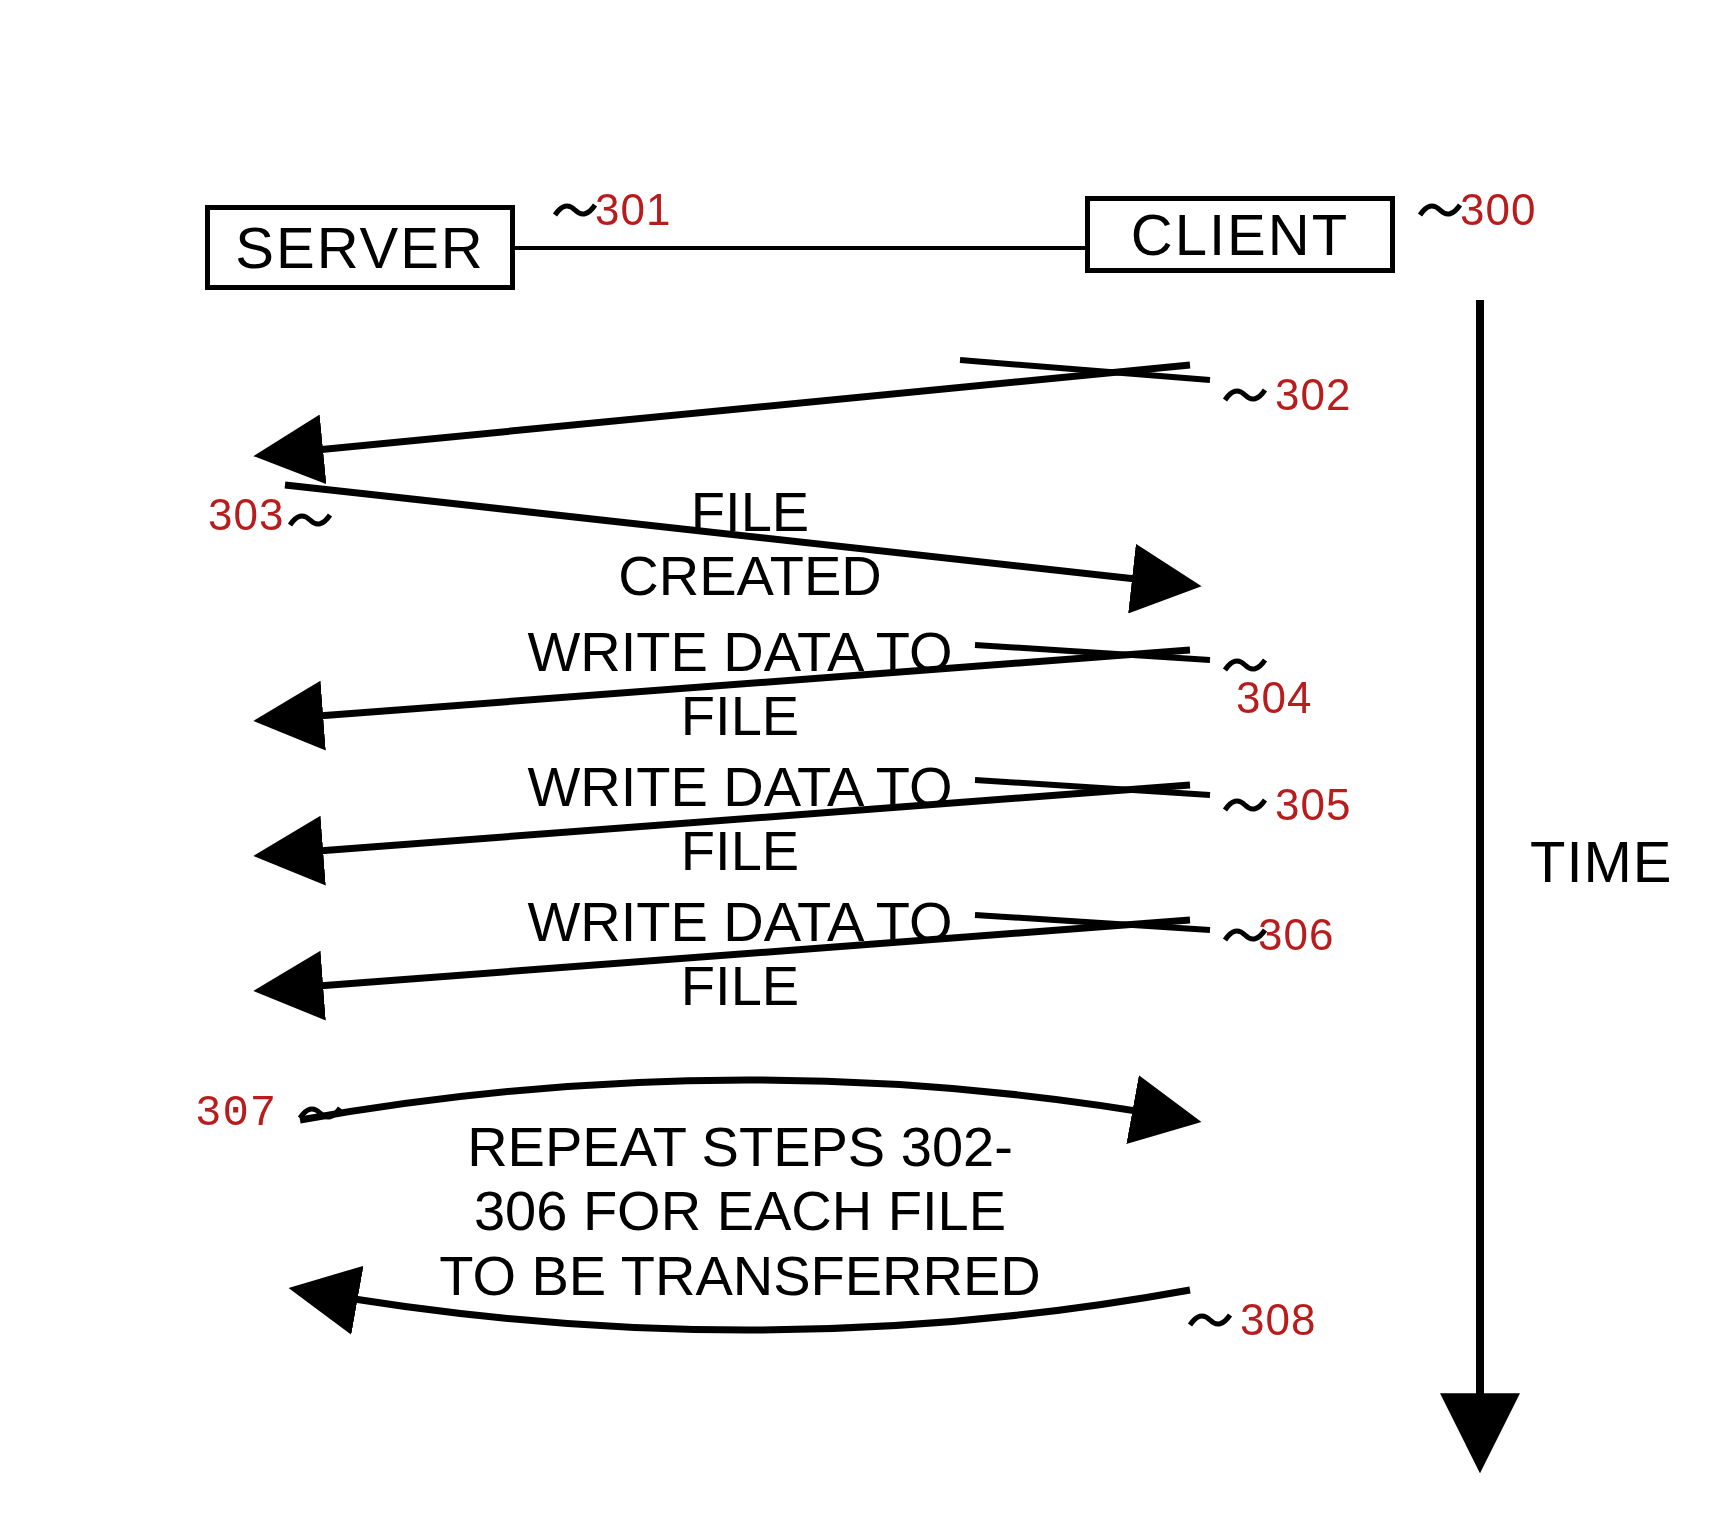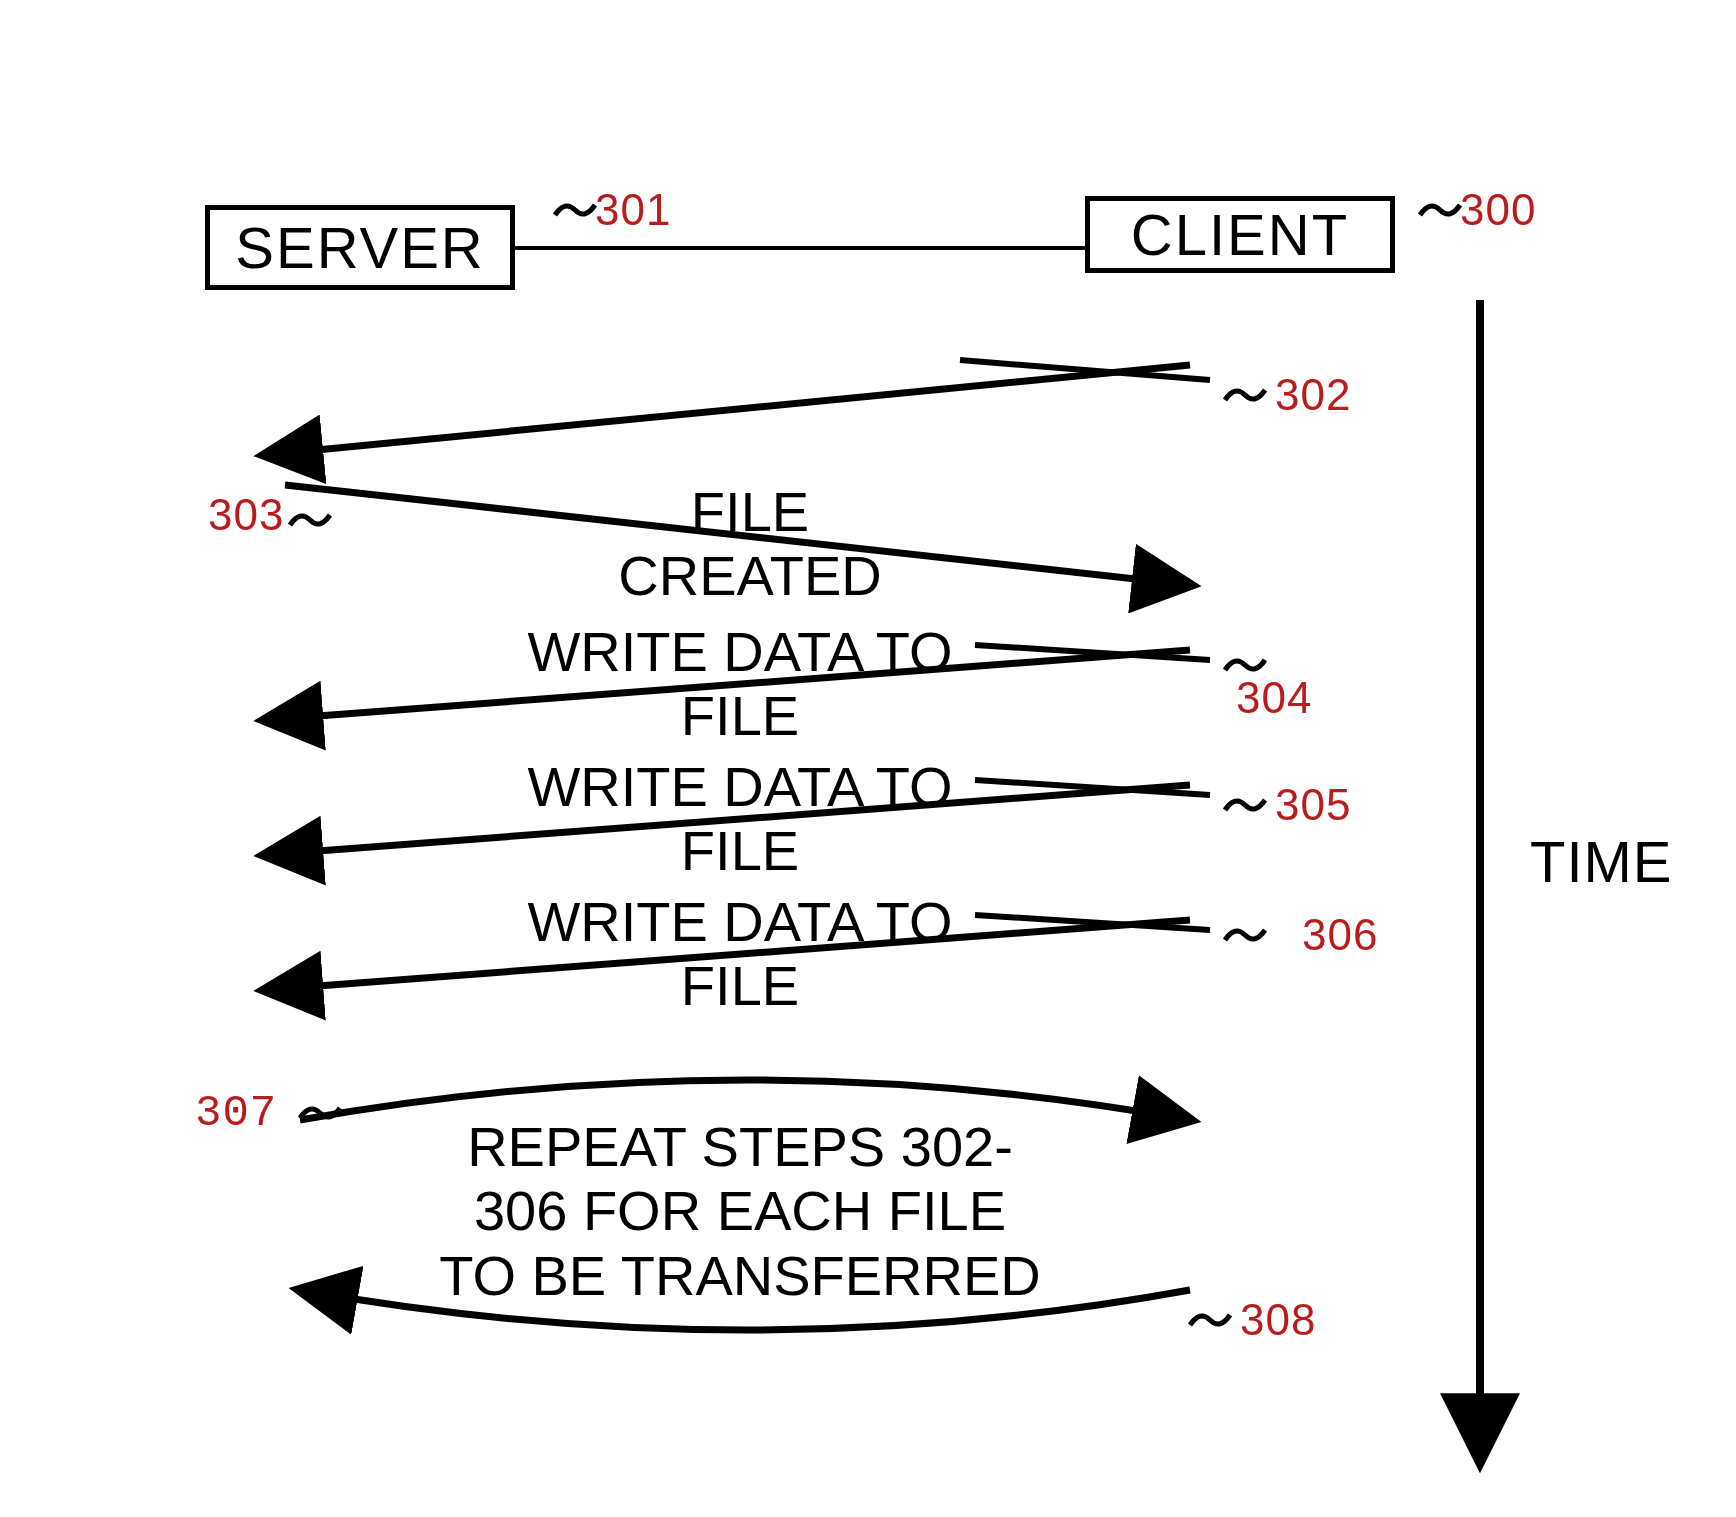--- a/index.html
+++ b/index.html
@@ -78,21 +78,21 @@
     <span>CLIENT</span>
   </div>
 
   <div class="ref" style="left:595px; top:185px;">301</div>
   <div class="ref" style="left:1460px; top:185px;">300</div>
 
   <div class="ref" style="left:1275px; top:370px;">302</div>
   <div class="ref" style="left:208px; top:490px;">303</div>
   <div class="ref" style="left:1236px; top:640px;margin-top:33px;">304</div>
   <div class="ref" style="left:1275px; top:780px;">305</div>
-  <div class="ref" style="left:1302px; top:910px;">306</div>
+  <div class="ref" style="left:1258px; top:910px;">306</div>
   <div class="ref" style="left:195px; top:1088px;font-family:Liberation Mono, monospace;">307</div>
   <div class="ref" style="left:1240px; top:1295px;">308</div>
 
   <div class="msg" style="left:570px; top:480px; width:360px;">FILE
 CREATED</div>
   <div class="msg" style="left:500px; top:620px; width:480px;">WRITE DATA TO
 FILE</div>
   <div class="msg" style="left:500px; top:755px; width:480px;">WRITE DATA TO
 FILE</div>
   <div class="msg" style="left:500px; top:890px; width:480px;">WRITE DATA TO

